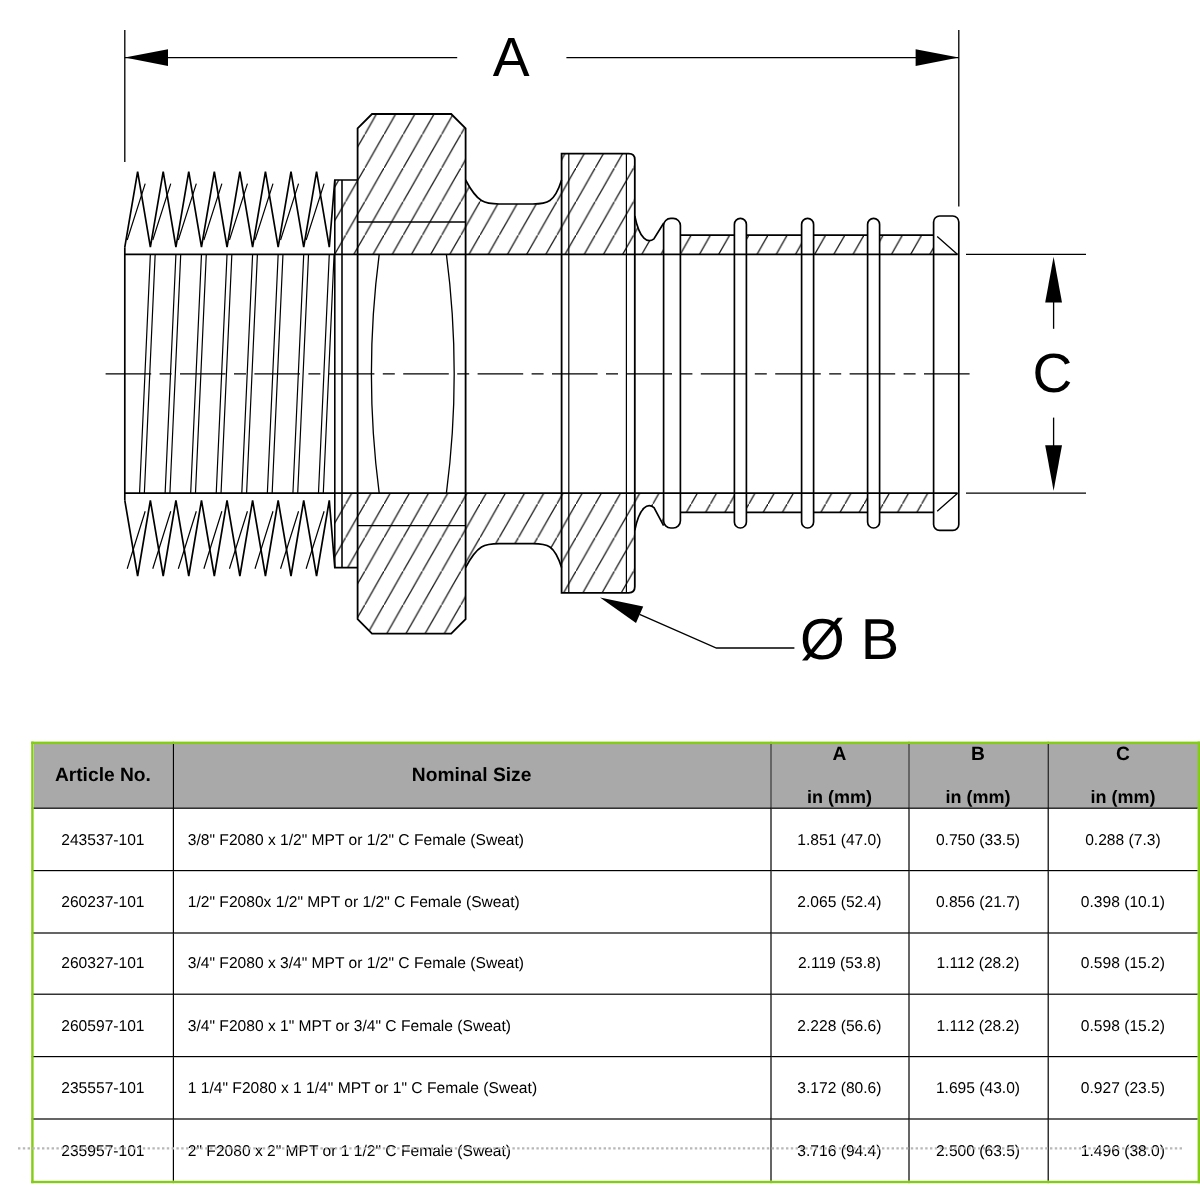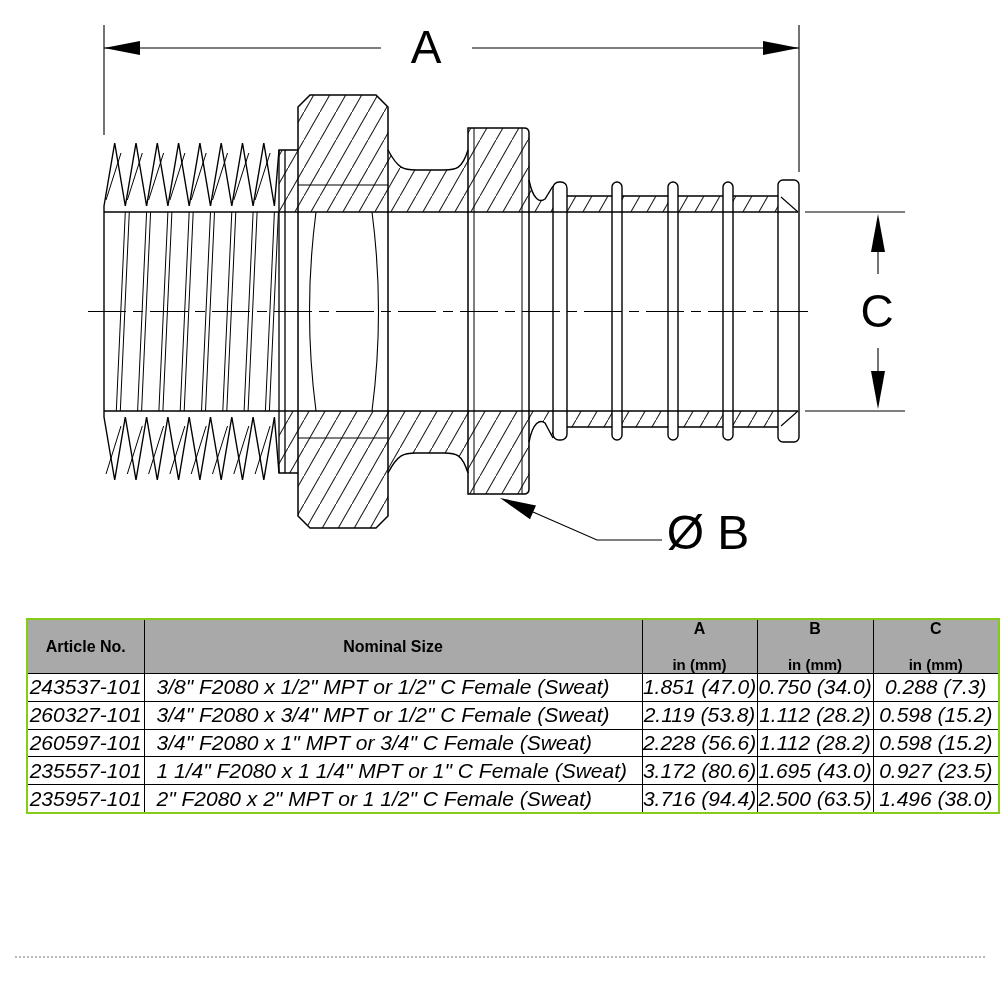--- a/index.html
+++ b/index.html
@@ -7,21 +7,21 @@
   .page{position:relative;width:1000px;height:1000px;background:#fff;overflow:hidden;}
   svg.drawing{position:absolute;left:0;top:0;}
   svg text{font-family:"Liberation Sans",sans-serif;fill:#000;}
 
   table.dims{position:absolute;left:26px;top:618px;width:972px;border-collapse:collapse;
              table-layout:fixed;border:2px solid #84cc16;}
   table.dims th,table.dims td{border:1px solid #000;overflow:hidden;white-space:nowrap;}
   table.dims thead th{background:#a9a9a9;font-weight:bold;font-size:16px;height:47px;
                       text-align:center;vertical-align:middle;padding:0;}
   table.dims thead .unit{font-size:15px;font-weight:bold;margin-top:18px;}
-  table.dims tbody td{height:26.8px;font-size:21px;text-align:center;padding:0;vertical-align:middle;font-style:italic;}
+  table.dims tbody td{height:26.8px;font-size:13px;text-align:center;padding:12px;vertical-align:middle;}
   table.dims tbody td.left{text-align:left;padding-left:12px;}
   .page-rule{position:absolute;left:15px;top:956px;width:970px;border-top:2px dotted #b8b8b8;}
 </style>
 </head>
 <body>
 
 <div class="page">
 
   <svg class="drawing" width="1000" height="610" viewBox="0 0 1000 610">
     <defs>
@@ -144,22 +144,29 @@
           <div>C</div>
           <div class="unit">in (mm)</div>
         </th>
       </tr>
     </thead>
     <tbody>
         <tr>
           <td>243537-101</td>
           <td class="left">3/8" F2080 x 1/2" MPT or 1/2" C Female (Sweat)</td>
           <td>1.851 (47.0)</td>
-          <td>0.750 (34.0)</td>
+          <td>0.750 (33.5)</td>
           <td>0.288 (7.3)</td>
+        </tr>
+        <tr>
+          <td>260237-101</td>
+          <td class="left">1/2" F2080x 1/2" MPT or 1/2" C Female (Sweat)</td>
+          <td>2.065 (52.4)</td>
+          <td>0.856 (21.7)</td>
+          <td>0.398 (10.1)</td>
         </tr>
         <tr>
           <td>260327-101</td>
           <td class="left">3/4" F2080 x 3/4" MPT or 1/2" C Female (Sweat)</td>
           <td>2.119 (53.8)</td>
           <td>1.112 (28.2)</td>
           <td>0.598 (15.2)</td>
         </tr>
         <tr>
           <td>260597-101</td>

